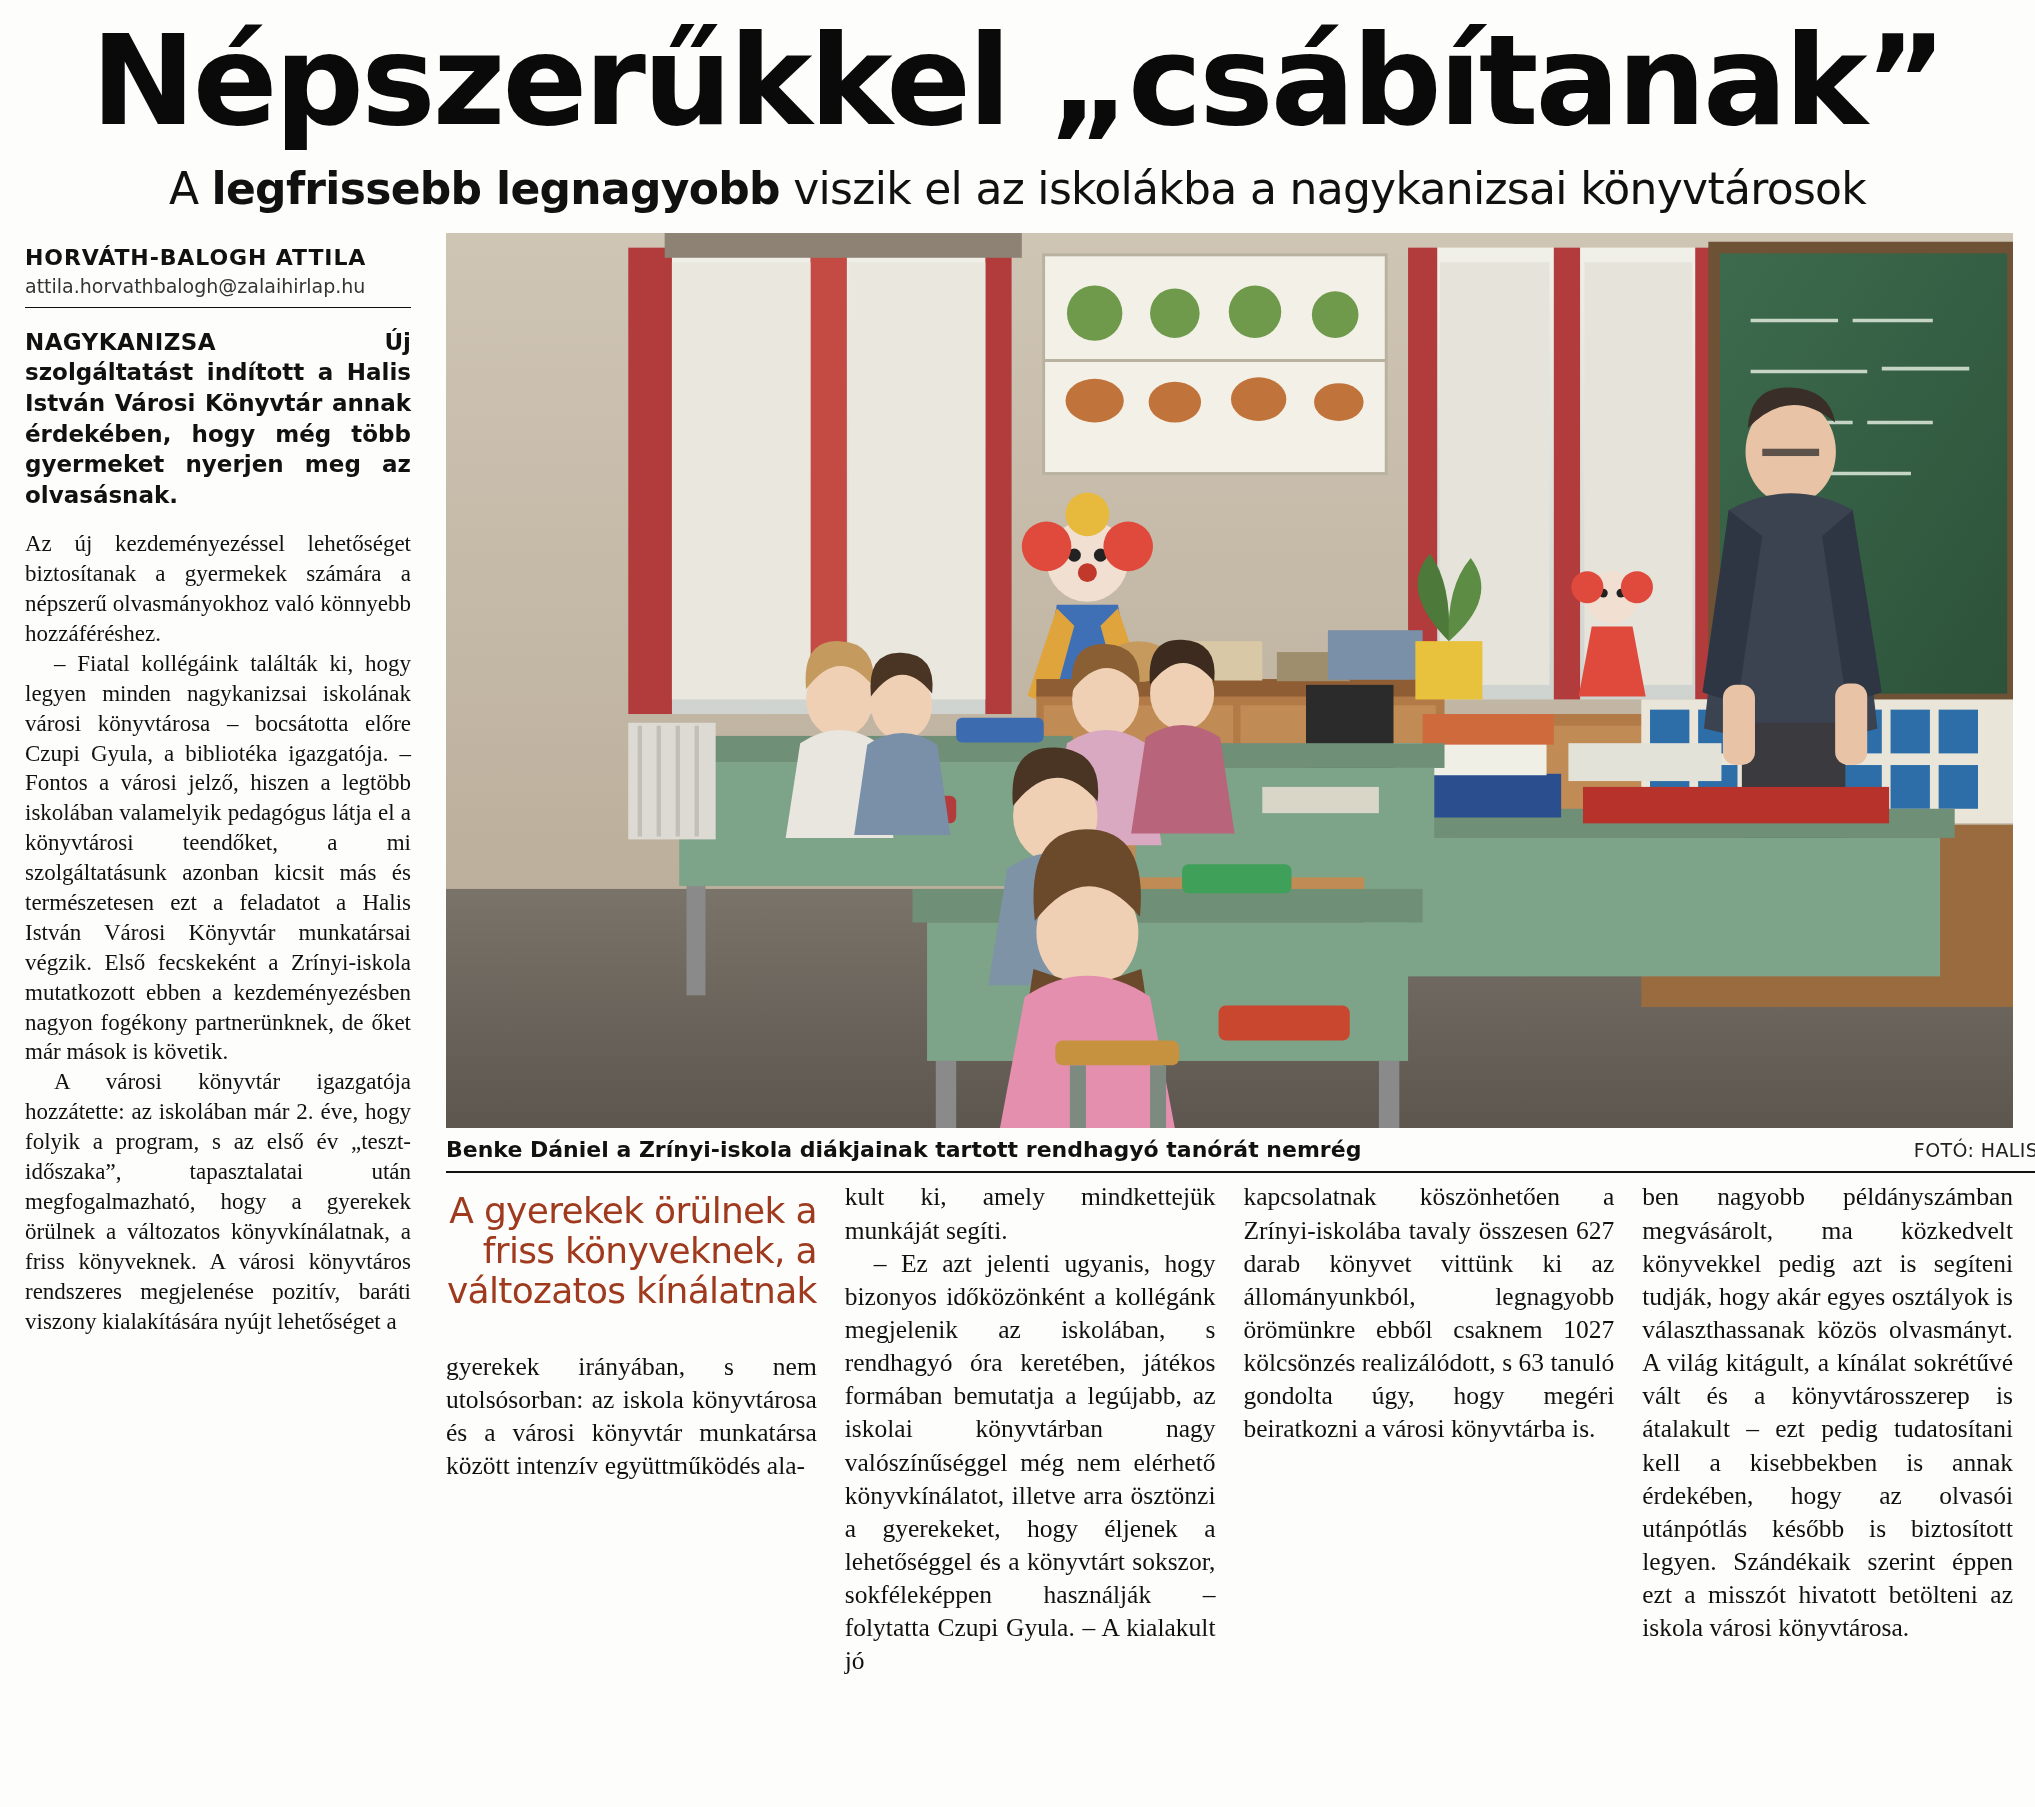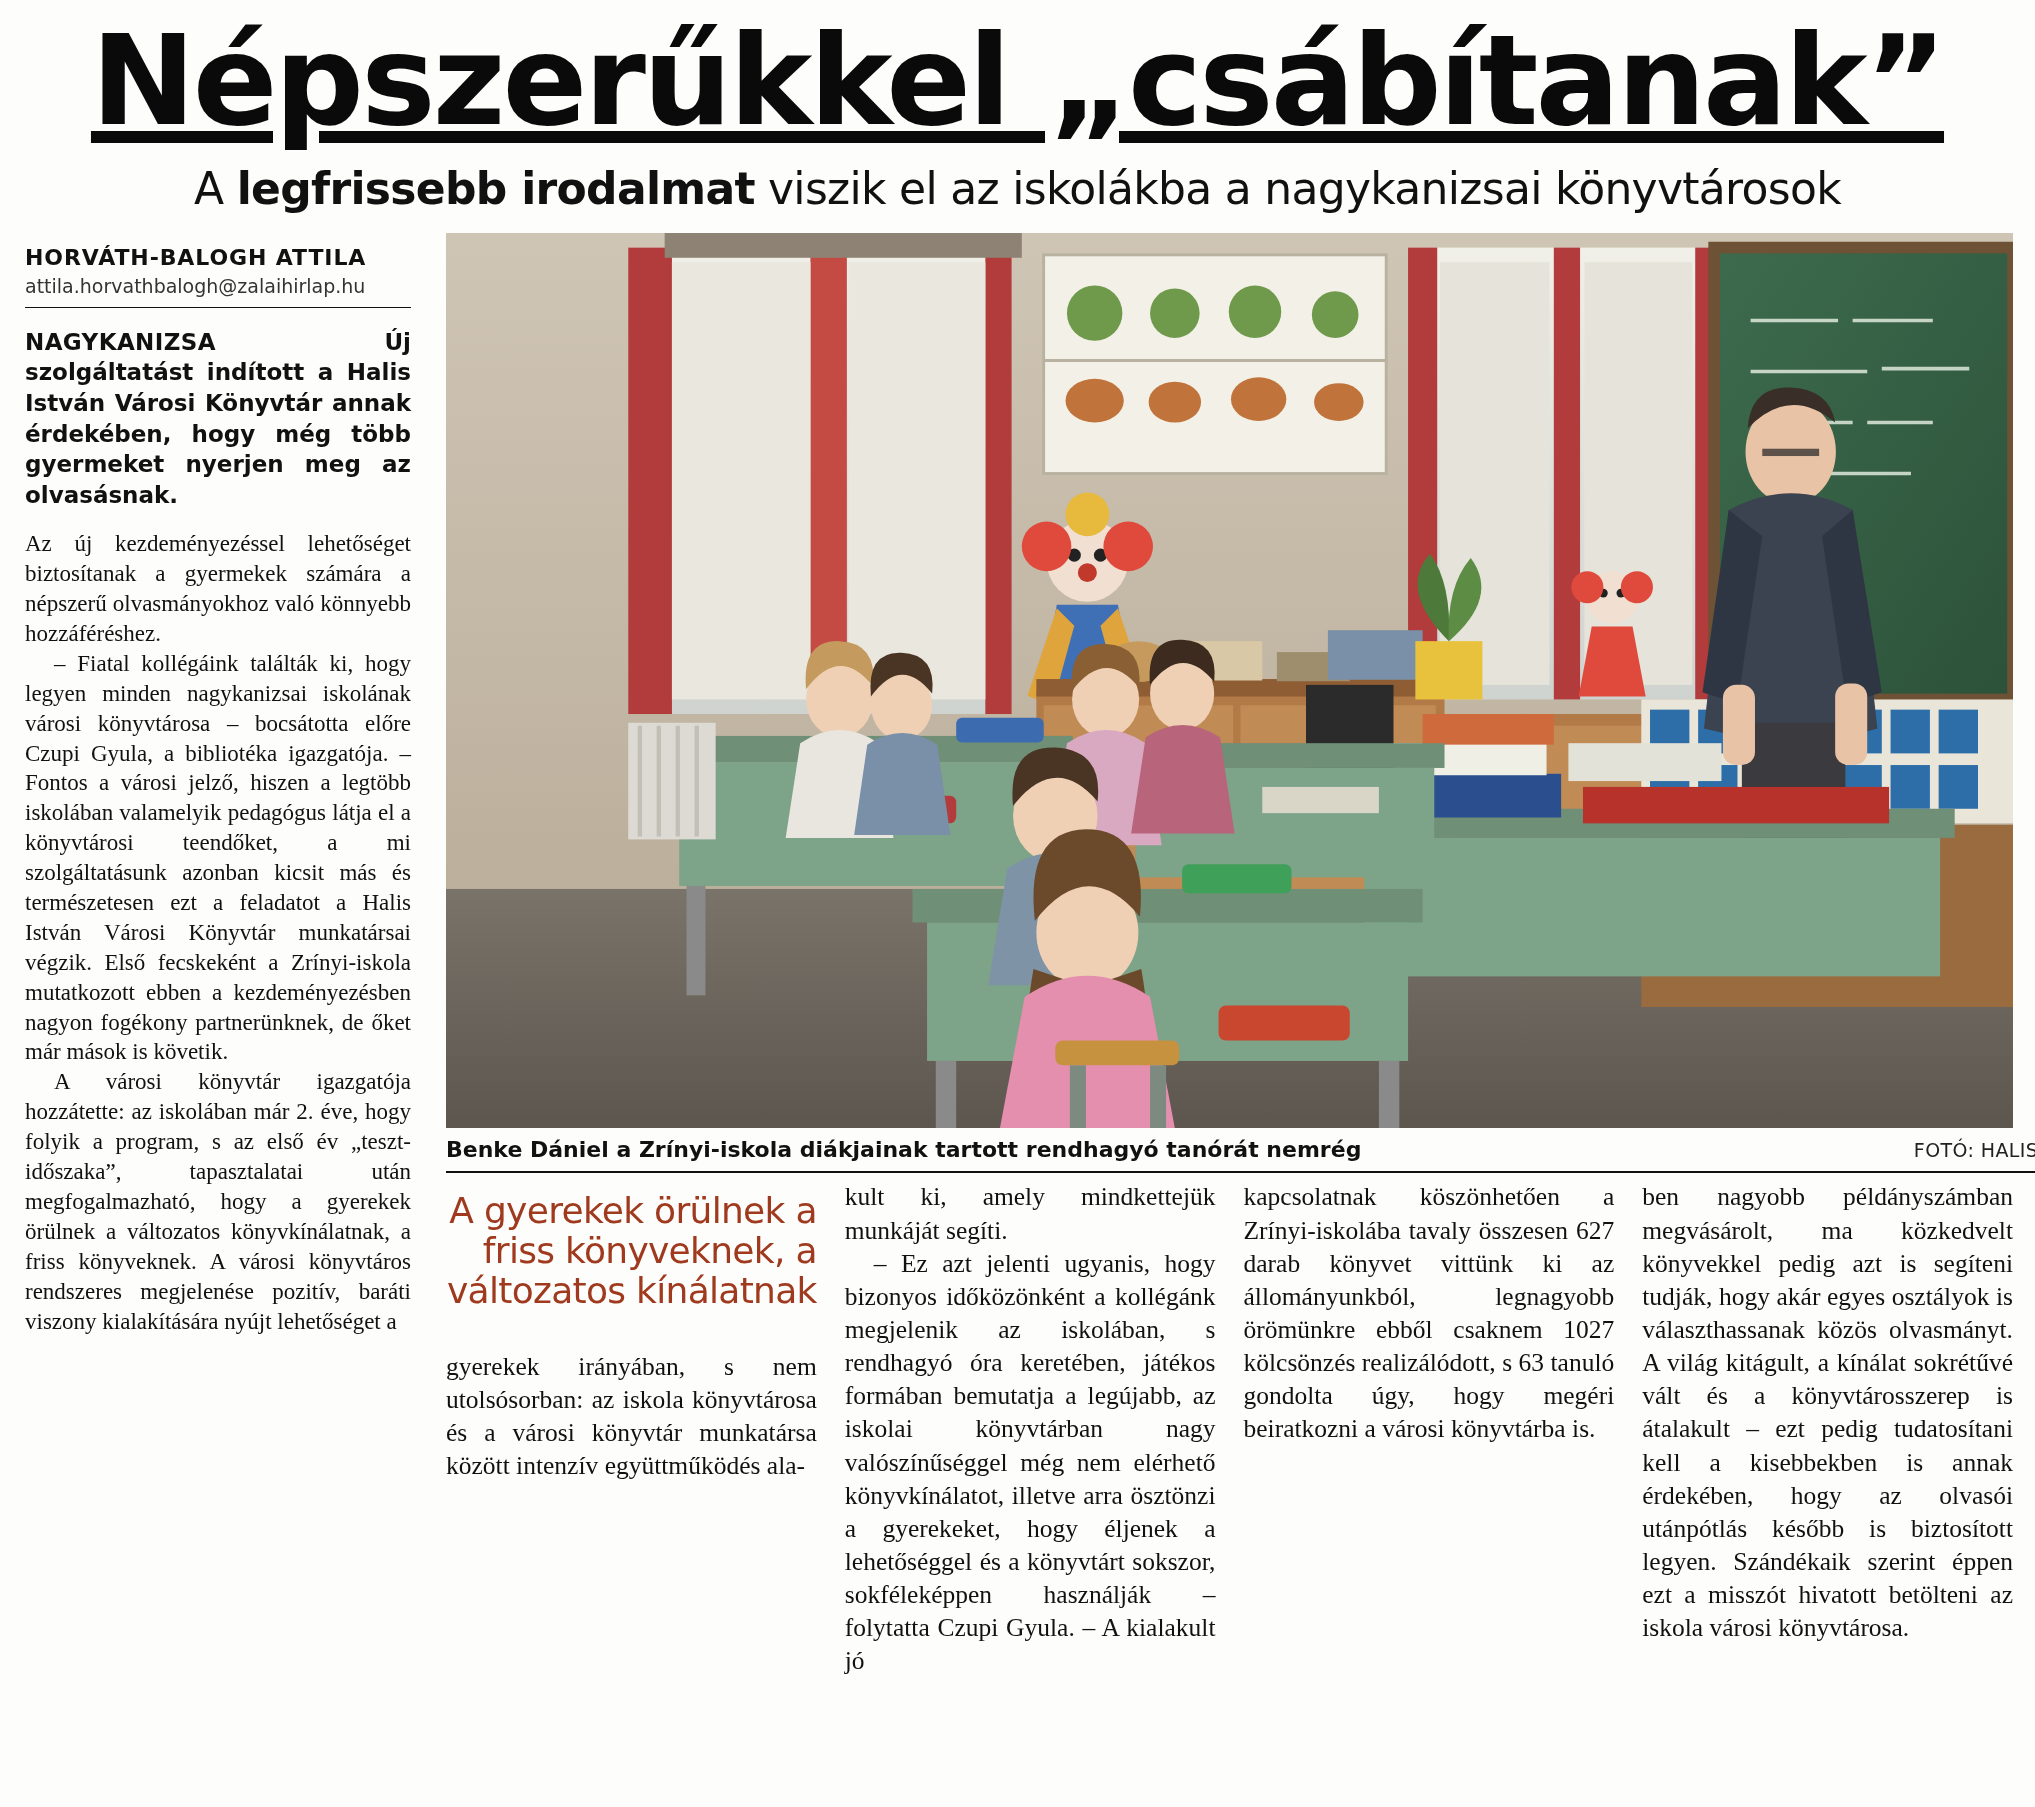--- a/index.html
+++ b/index.html
@@ -29,21 +29,20 @@
   .headline {
     font-family: "DejaVu Sans", sans-serif;
     font-weight: 700;
     font-size: 125px;
     line-height: 1.02;
     letter-spacing: -2.9px;
     text-align: center;
     color: #0a0a0a;
     margin: 4.4px 0 0 0;
     white-space: nowrap;
-    text-decoration: underline;
   }
   .subhead {
     font-family: "DejaVu Sans", sans-serif;
     font-size: 44px;
     line-height: 1.15;
     text-align: center;
     color: #111;
     margin: 19px 0 0 0;
     letter-spacing: -0.7px;
     white-space: nowrap;
@@ -173,21 +172,21 @@
   }
 </style>
 </head>
 <body>
 
 <div class="page">
 
   <h1 class="headline">Népszerűkkel „csábítanak”</h1>
 
   <div class="subhead">
-    <span>A </span><b>legfrissebb irodalmat</b><span> viszik el az iskolákba a nagykanizsai könyvtárosok</span>
+    <span>A </span><b>legfrissebb legnagyobb</b><span> viszik el az iskolákba a nagykanizsai könyvtárosok</span>
   </div>
 
   <div class="body-area">
 
     <div class="col-left">
       <div class="byline">HORVÁTH-BALOGH ATTILA</div>
       <div class="byline-mail">attila.horvathbalogh@zalaihirlap.hu</div>
 
       <div class="lead">
         <span class="place">NAGYKANIZSA</span><span> Új szolgáltatást indított a Halis István Városi Könyvtár annak érdekében, hogy még több gyermeket nyerjen meg az olvasásnak.</span>

